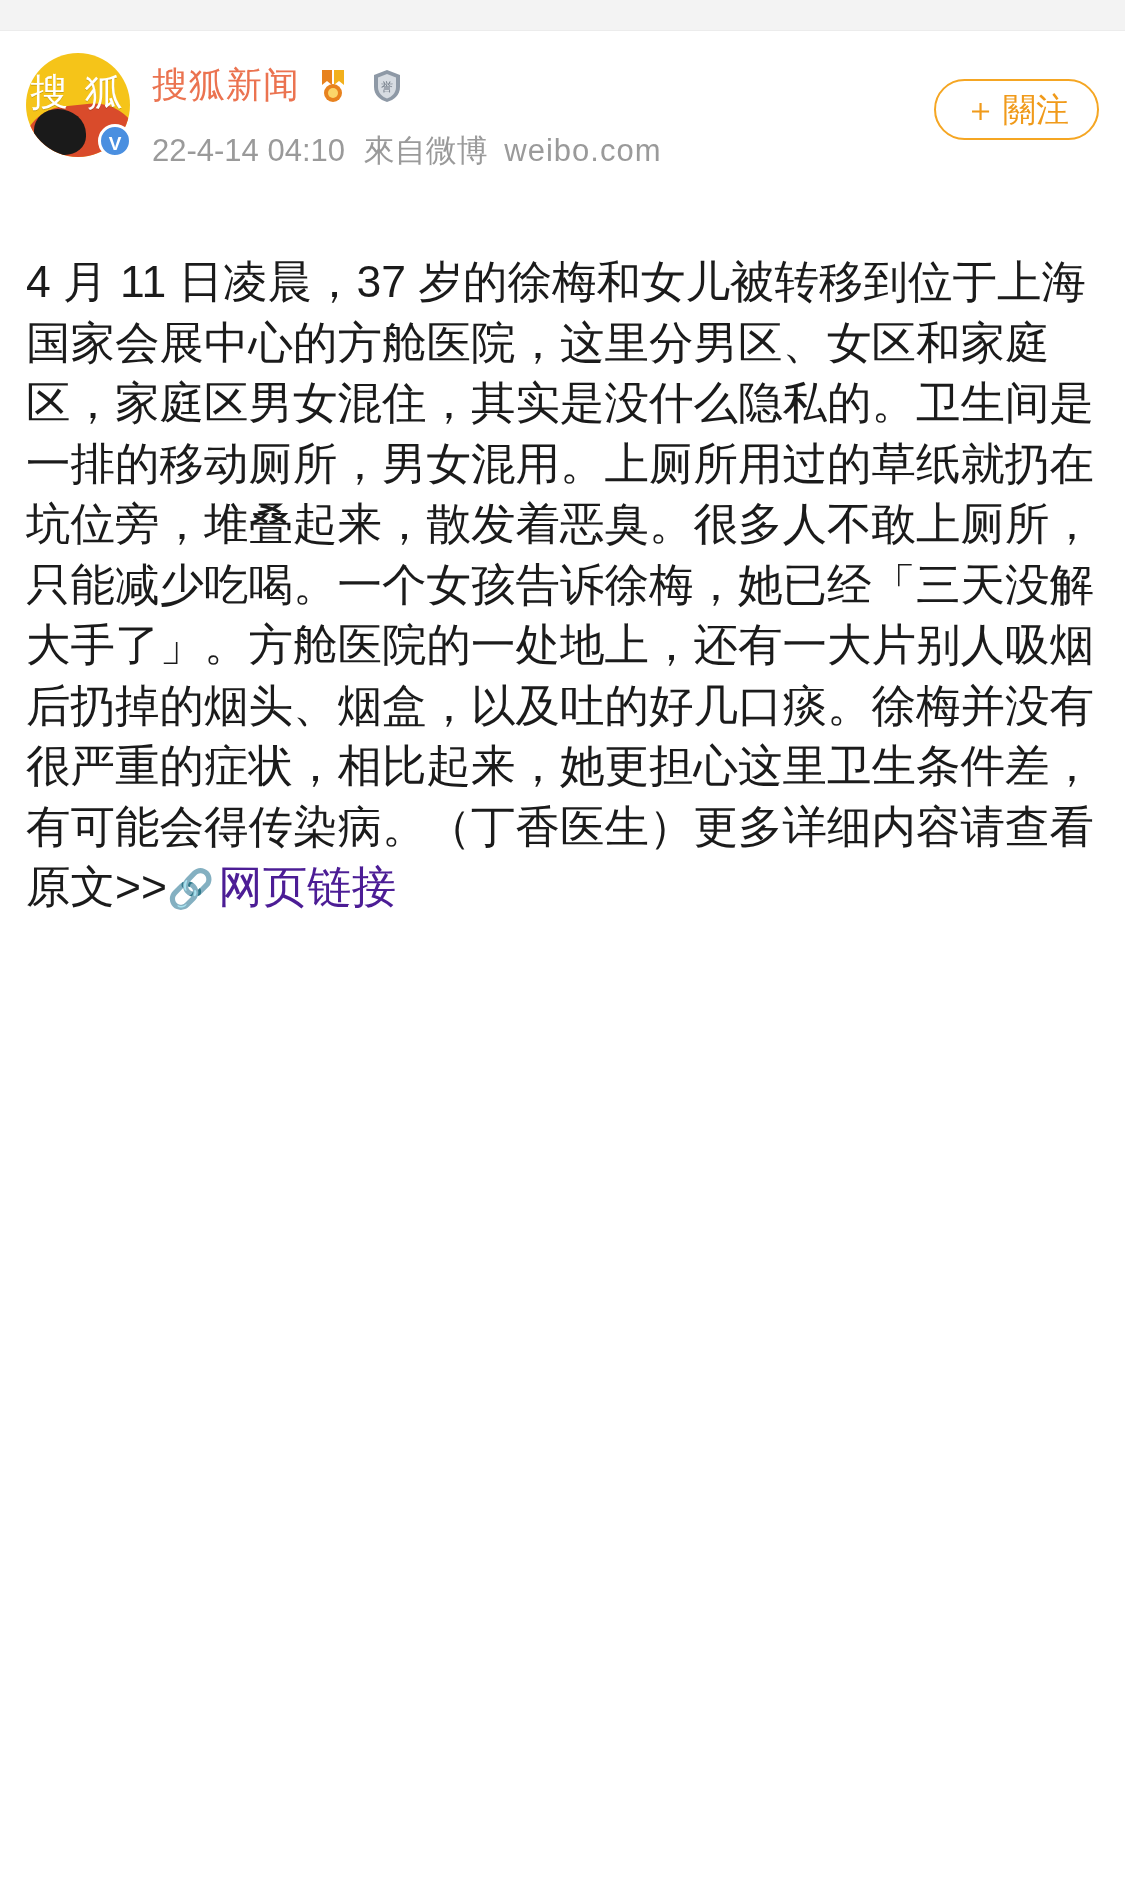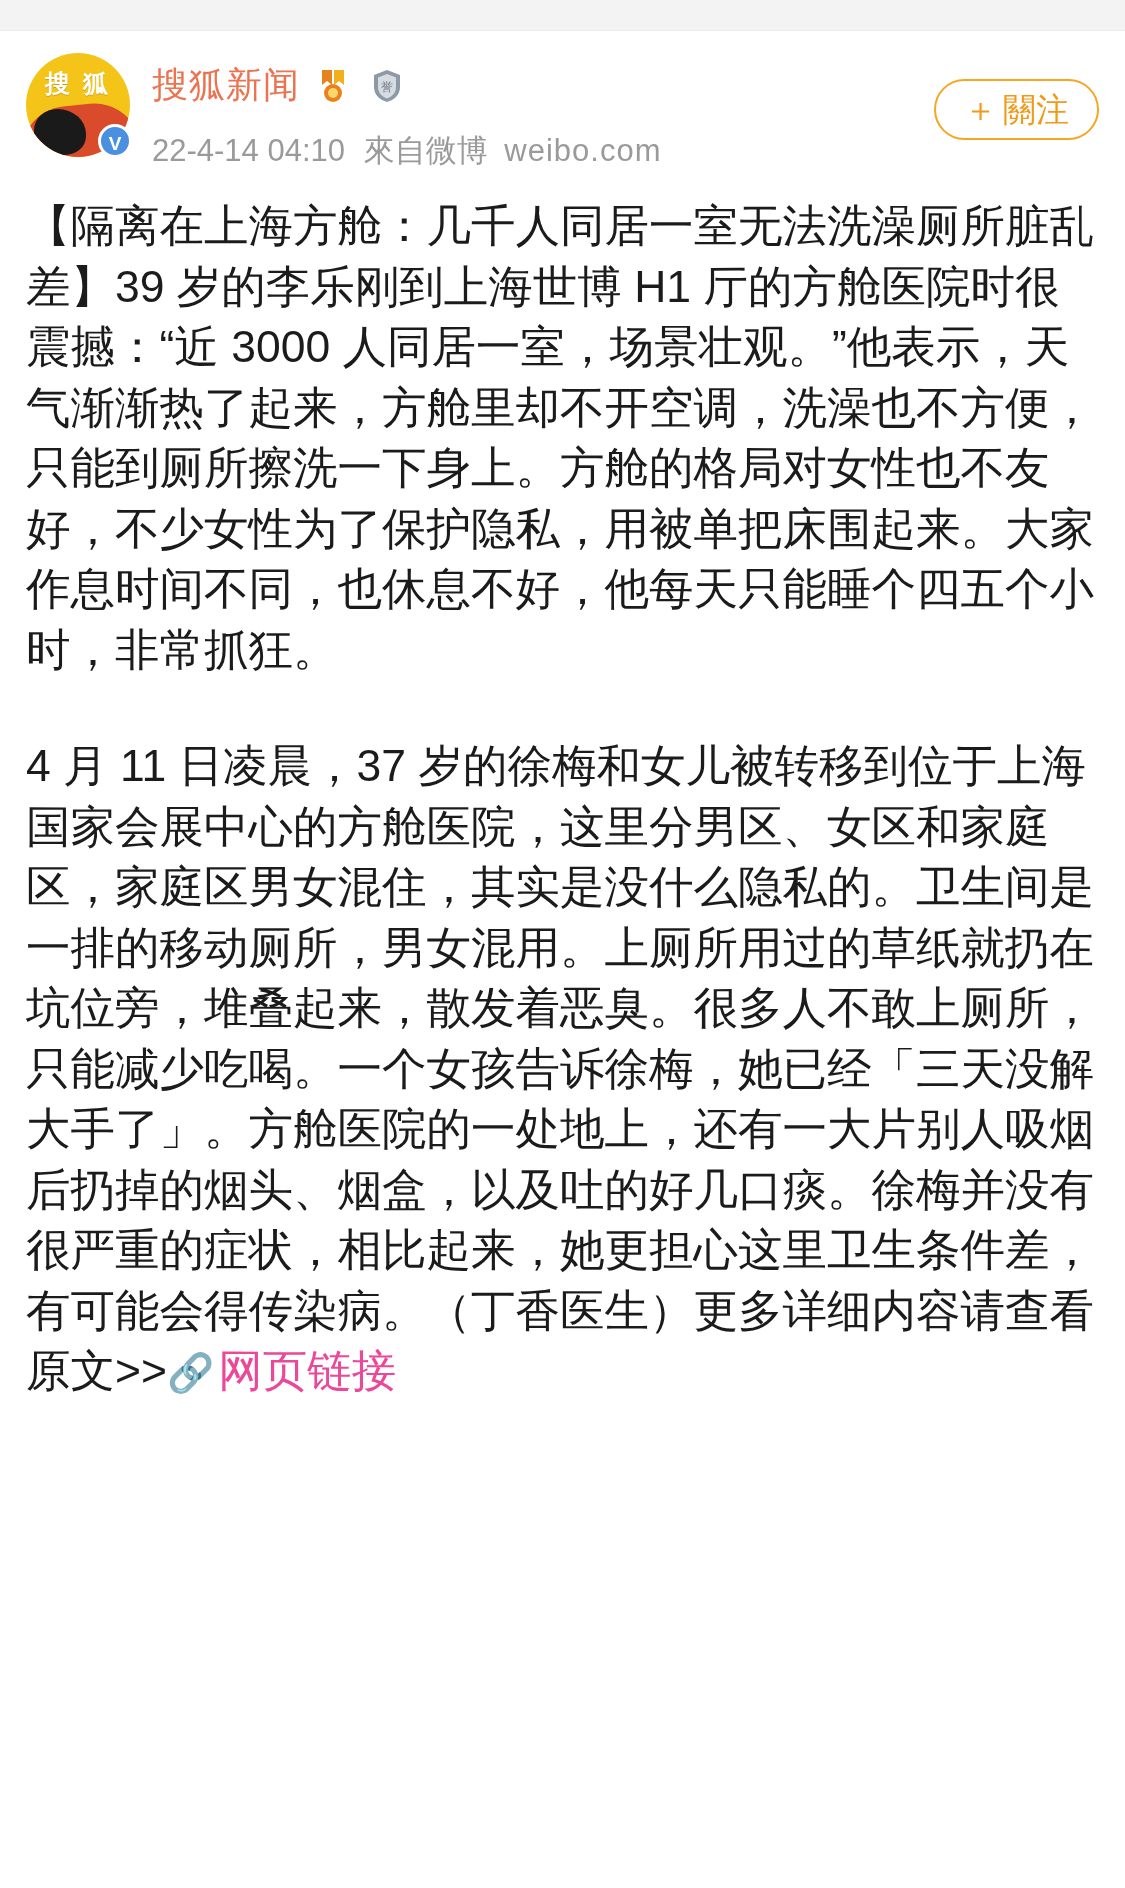--- a/index.html
+++ b/index.html
@@ -71,22 +71,22 @@
     background: #1a1a1a;
     border-radius: 50% 60% 45% 50%;
   }
   .avatar .sohu-text {
     position: absolute;
     top: 14px;
     left: 0;
     right: 0;
     text-align: center;
     color: #ffffff;
-    font-size: 25px;
-    font-weight: bold;
+    font-size: 38px;
+    font-weight: normal;
     letter-spacing: 3px;
     text-shadow: 0 1px 0 rgba(0,0,0,.18);
   }
   .verified-badge {
     position: absolute;
     right: -2px;
     bottom: -1px;
     width: 34px;
     height: 34px;
     background: #4a8fe0;
@@ -169,21 +169,21 @@
     letter-spacing: 0px;
     word-break: break-all;
   }
   .post-body p {
     margin: 0;
   }
   .para-gap {
     height: 56px;
   }
   .link {
-    color: #ec4899;
+    color: #4c1d95;
   }
   .link .link-icon {
     display: inline-block;
     transform: rotate(0deg);
     margin-right: 4px;
     font-size: 38px;
   }
 </style>
 </head>
 <body>
@@ -230,18 +230,17 @@
     </div>
 
     <div class="follow-btn">
       <span class="plus">＋</span>
       <span>關注</span>
     </div>
 
   </div>
 
   <div class="post-body">
-    <p>【隔离在上海方舱：几千人同居一室无法洗澡厕所脏乱差】39 岁的李乐刚到上海世博 H1 厅的方舱医院时很震撼：“近 3000 人同居一室，场景壮观。”他表示，天气渐渐热了起来，方舱里却不开空调，洗澡也不方便，只能到厕所擦洗一下身上。方舱的格局对女性也不友好，不少女性为了保护隐私，用被单把床围起来。大家作息时间不同，也休息不好，他每天只能睡个四五个小时，非常抓狂。</p>
     <div class="para-gap"></div>
     <p><span>4 月 11 日凌晨，37 岁的徐梅和女儿被转移到位于上海国家会展中心的方舱医院，这里分男区、女区和家庭区，家庭区男女混住，其实是没什么隐私的。卫生间是一排的移动厕所，男女混用。上厕所用过的草纸就扔在坑位旁，堆叠起来，散发着恶臭。很多人不敢上厕所，只能减少吃喝。一个女孩告诉徐梅，她已经「三天没解大手了」。方舱医院的一处地上，还有一大片别人吸烟后扔掉的烟头、烟盒，以及吐的好几口痰。徐梅并没有很严重的症状，相比起来，她更担心这里卫生条件差，有可能会得传染病。（丁香医生）更多详细内容请查看原文&gt;&gt;</span><span class="link"><span class="link-icon">🔗</span><span>网页链接</span></span></p>
   </div>
 
 </div>
 
 </body></html>

